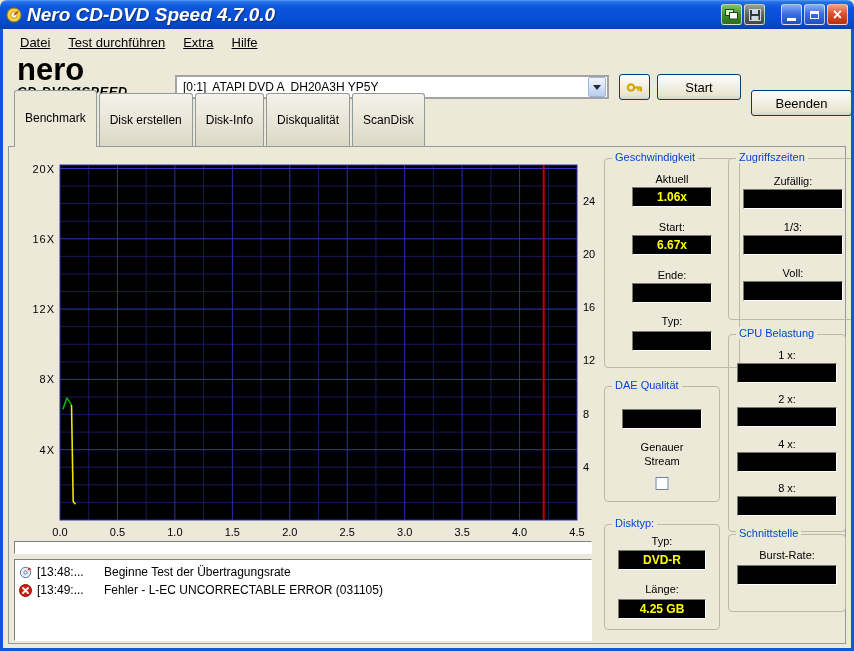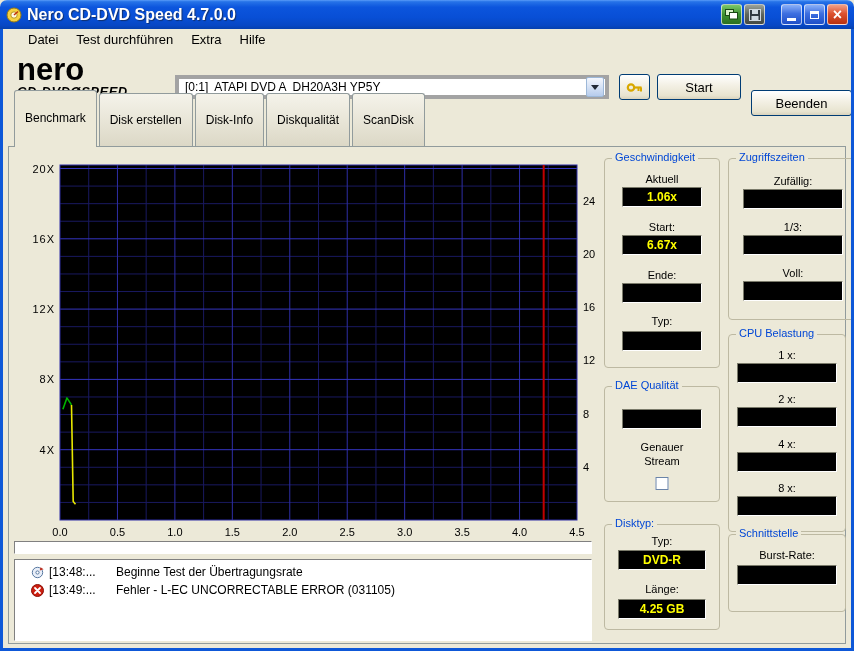--- a/index.html
+++ b/index.html
@@ -4,40 +4,40 @@
 <style>
   html,body{margin:0;padding:0;}
   body{font-family:"Liberation Sans",sans-serif;background:#7f7f7f;}
   .window{position:relative;width:854px;height:651px;background:#ece9d8;overflow:hidden;}
   .frame-overlay{position:absolute;left:0;right:0;top:29px;bottom:0;border:3px solid #0e58d8;border-top:none;pointer-events:none;z-index:40;}
 
   
   .titlebar{position:absolute;top:0;left:0;width:854px;height:29px;border-radius:7px 7px 0 0;
     background:linear-gradient(180deg,#5a9cf8 0%,#2673e8 6%,#0c55dd 25%,#084fd6 60%,#0747c4 88%,#0540ae 100%);
     display:flex;align-items:center;padding:0 6px;box-sizing:border-box;z-index:45;}
-  .title-text{color:#fff;font-weight:bold;font-size:16px;margin-left:5px;flex:1;text-shadow:1px 1px 1px #10306e;white-space:nowrap;overflow:hidden;}
+  .title-text{color:#fff;font-weight:bold;font-size:19px;margin-left:5px;flex:1;text-shadow:1px 1px 1px #10306e;white-space:nowrap;overflow:hidden;font-style:italic;}
   .tb-buttons{display:flex;gap:2px;align-items:center;}
   .tb-btn{width:21px;height:21px;border-radius:3px;border:1px solid rgba(255,255,255,.65);display:flex;align-items:center;justify-content:center;cursor:pointer;box-sizing:border-box;}
   .tb-btn.capture{background:linear-gradient(180deg,#7cc86a,#3c9030 50%,#2a7020);}
   .tb-btn.savecap{background:linear-gradient(180deg,#9aa29a,#5c645c 50%,#434a43);margin-right:14px;}
   .tb-btn.min,.tb-btn.max{background:linear-gradient(180deg,#8ab0f8,#3e6fe0 45%,#1e4fc8);}
   .tb-btn.min{align-items:flex-end;}
   .tb-btn.close{background:linear-gradient(180deg,#f0a088,#dd5230 45%,#b83010);color:#fff;font-size:16px;font-weight:bold;line-height:1;}
   .g-min{display:block;width:9px;height:3px;background:#fff;margin-bottom:3px;}
   .g-max{display:block;width:9px;height:8px;border:1px solid #fff;border-top-width:3px;box-sizing:border-box;}
 
   
-  .menubar{position:absolute;top:29px;left:3px;right:3px;height:24px;display:flex;align-items:flex-start;padding-left:16px;background:#ece9d8;z-index:2;}
+  .menubar{position:absolute;top:29px;left:3px;right:3px;height:24px;display:flex;align-items:flex-end;padding-left:8px;background:#ece9d8;z-index:2;text-decoration:underline;}
   .menu-item{padding:3px 9px;font-size:13px;color:#000;cursor:default;}
 
   
   .logo{position:absolute;left:17px;top:56px;color:#000;z-index:2;}
   .logo1{font-size:31px;font-weight:bold;line-height:28px;}
   .logo2{font-size:13px;font-weight:bold;font-style:italic;letter-spacing:.5px;}
-  .combo{position:absolute;left:175px;top:75px;width:434px;height:24px;background:#fff;border:4px solid #a3a3a3;display:flex;align-items:center;box-sizing:border-box;z-index:2;cursor:default;}
+  .combo{position:absolute;left:175px;top:75px;width:434px;height:24px;background:#fff;border:2px solid #a3a3a3;display:flex;align-items:center;box-sizing:border-box;z-index:2;cursor:default;}
   .combo-text{flex:1;font-size:12px;padding-left:6px;white-space:pre;overflow:hidden;color:#000;}
   .combo-arrow{width:18px;height:20px;margin-right:1px;background:linear-gradient(180deg,#f4f7fd,#d6e2f5 50%,#b6ccec);border:1px solid #9db8d8;border-radius:2px;display:flex;align-items:center;justify-content:center;box-sizing:border-box;}
   .tri{width:0;height:0;border-left:4px solid transparent;border-right:4px solid transparent;border-top:5px solid #222a36;}
   .btn{position:absolute;appearance:none;padding:0;font-family:inherit;font-size:13px;color:#000;
     background:linear-gradient(180deg,#ffffff,#f4f1e6 40%,#e8e4d0 85%,#d9d3bd);
     border:1px solid #003c74;border-radius:3px;cursor:pointer;z-index:2;}
   .btn.tools{left:619px;top:74px;width:31px;height:26px;display:flex;align-items:center;justify-content:center;}
   .btn.start{left:657px;top:74px;width:84px;height:26px;}
   .btn.quit{left:751px;top:90px;width:101px;height:26px;text-align:center;}
 
@@ -47,34 +47,34 @@
   .tab{height:20px;margin-bottom:1px;padding:16px 10px;font-size:12px;line-height:20px;color:#000;cursor:pointer;
     background:linear-gradient(180deg,#f5f3ea,#dcd8c6);border:1px solid #919b9c;border-bottom:none;border-radius:3px 3px 0 0;margin-right:2px;}
   .tab.active{height:24px;line-height:23px;margin-bottom:0;background:#ece9d8;position:relative;z-index:6;}
 
   
   .chart{position:absolute;left:0;top:160px;z-index:2;}
   .chart text{font-family:"Liberation Sans",sans-serif;font-size:11px;fill:#000;}
 
   
   .progress{position:absolute;left:14px;top:541px;width:578px;height:13px;background:#fff;border:1px solid;border-color:#808080 #fff #fff #808080;box-sizing:border-box;z-index:2;}
-  .log{position:absolute;left:14px;top:559px;width:578px;height:82px;background:#fff;border:1px solid;border-color:#808080 #fff #fff #808080;box-sizing:border-box;z-index:2;padding:3px 16px;font-size:12px;color:#000;}
+  .log{position:absolute;left:14px;top:559px;width:578px;height:82px;background:#fff;border:1px solid;border-color:#808080 #fff #fff #808080;box-sizing:border-box;z-index:2;padding:3px 4px;font-size:12px;color:#000;}
   .log-row{display:flex;align-items:center;gap:5px;height:18px;white-space:nowrap;}
   .log-icon{width:13px;height:13px;flex:0 0 13px;display:flex;}
   .log-time{width:62px;overflow:hidden;}
 
   
   .group{position:absolute;border:1px solid #bdb9a2;border-radius:4px;z-index:2;box-sizing:border-box;}
   .gtitle{position:absolute;top:-8px;left:7px;background:#ece9d8;padding:0 3px;font-size:11px;color:#0046d5;white-space:nowrap;}
   .glabel{position:absolute;left:0;right:0;text-align:center;font-size:11px;color:#000;}
   .vbox{position:absolute;left:50%;transform:translateX(-50%);height:20px;background:#000;border:1px solid;border-color:#7a7a6a #fff #fff #7a7a6a;
     color:#ffff00;font-size:12px;font-weight:bold;text-align:center;line-height:18px;box-sizing:border-box;}
   .w80{width:80px;} .w88{width:88px;} .w100{width:100px;}
   .checkbox{position:absolute;left:50%;transform:translateX(-50%);width:13px;height:13px;background:#fff;border:1px solid #6a84a8;box-sizing:border-box;cursor:pointer;}
-  .g-speed{left:604px;top:158px;width:116px;height:210px;}
+  .g-speed{left:604px;top:158px;width:136px;height:210px;}
   .g-access{left:728px;top:158px;width:130px;height:162px;}
   .g-cpu{left:728px;top:334px;width:118px;height:198px;padding-left:16px;}
   .g-dae{left:604px;top:386px;width:116px;height:116px;}
   .g-disk{left:604px;top:524px;width:116px;height:106px;}
   .g-iface{left:728px;top:534px;width:118px;height:78px;}
 </style>
 </head>
 <body>
 
 <div class="window">

